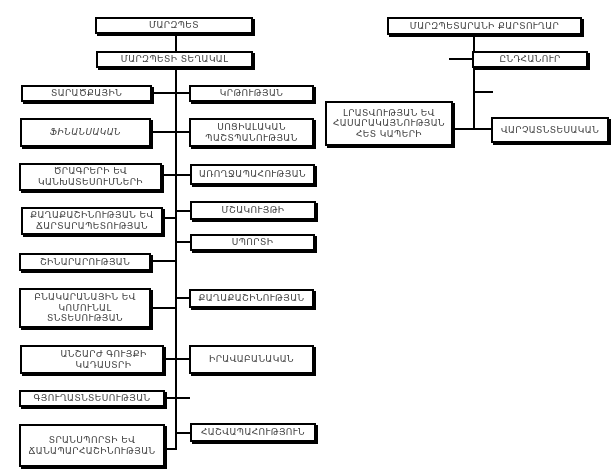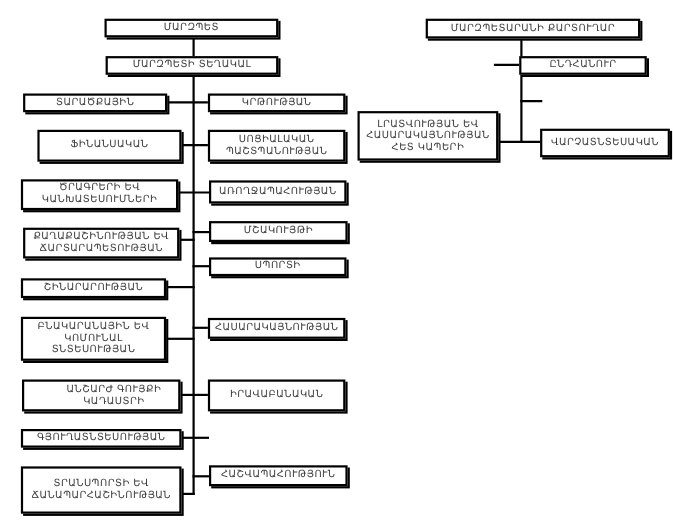--- a/index.html
+++ b/index.html
@@ -60,21 +60,21 @@
       <line x1="452" y1="129" x2="492" y2="129"></line>
     </g>
   </svg>
 
   <div class="node" style="left:95px;top:17px;width:158px;height:17px;">ՄԱՐԶՊԵՏ</div>
 
   <div class="node" style="left:96px;top:51px;width:157px;height:17px;">ՄԱՐԶՊԵՏԻ ՏԵՂԱԿԱԼ</div>
 
   <div class="node" style="left:21px;top:85px;width:131px;height:17px;">ՏԱՐԱԾՔԱՅԻՆ</div>
 
-  <div class="node" style="left:34px;top:118px;width:131px;height:29px;">ՖԻՆԱՆՍԱԿԱՆ</div>
+  <div class="node" style="left:20px;top:118px;width:131px;height:29px;font-style:italic;">ՖԻՆԱՆՍԱԿԱՆ</div>
 
   <div class="node" style="left:19px;top:163px;width:143px;height:28px;">ԾՐԱԳՐԵՐԻ ԵՎ ԿԱՆԽԱՏԵՍՈՒՄՆԵՐԻ</div>
 
   <div class="node" style="left:21px;top:207px;width:142px;height:28px;">ՔԱՂԱՔԱՇԻՆՈՒԹՅԱՆ ԵՎ ՃԱՐՏԱՐԱՊԵՏՈՒԹՅԱՆ</div>
 
   <div class="node" style="left:19px;top:253px;width:132px;height:18px;">ՇԻՆԱՐԱՐՈՒԹՅԱՆ</div>
 
   <div class="node" style="left:19px;top:288px;width:132px;height:40px;">ԲՆԱԿԱՐԱՆԱՅԻՆ ԵՎ ԿՈՄՈՒՆԱԼ ՏՆՏԵՍՈՒԹՅԱՆ</div>
 
   <div class="node" style="left:20px;top:345px;width:144px;height:29px;padding-left:26px;">ԱՆՇԱՐԺ ԳՈՒՅՔԻ ԿԱԴԱՍՏՐԻ</div>
@@ -86,21 +86,21 @@
   <div class="node" style="left:189px;top:85px;width:125px;height:17px;">ԿՐԹՈՒԹՅԱՆ</div>
 
   <div class="node" style="left:189px;top:118px;width:125px;height:29px;">ՍՈՑԻԱԼԱԿԱՆ ՊԱՇՏՊԱՆՈՒԹՅԱՆ</div>
 
   <div class="node" style="left:190px;top:164px;width:125px;height:21px;">ԱՌՈՂՋԱՊԱՀՈՒԹՅԱՆ</div>
 
   <div class="node" style="left:190px;top:201px;width:126px;height:19px;">ՄՇԱԿՈՒՅԹԻ</div>
 
   <div class="node" style="left:190px;top:234px;width:125px;height:17px;">ՍՊՈՐՏԻ</div>
 
-  <div class="node" style="left:189px;top:289px;width:125px;height:19px;">ՀԱՍԱՐԱԿԱՅՆՈՒԹՅԱՆ</div>
+  <div class="node" style="left:189px;top:289px;width:125px;height:19px;">ՔԱՂԱՔԱՇԻՆՈՒԹՅԱՆ</div>
 
   <div class="node" style="left:189px;top:345px;width:125px;height:29px;">ԻՐԱՎԱԲԱՆԱԿԱՆ</div>
 
 
   <div class="node" style="left:190px;top:423px;width:126px;height:19px;">ՀԱՇՎԱՊԱՀՈՒԹՅՈՒՆ</div>
 
   <div class="node" style="left:387px;top:17px;width:195px;height:18px;">ՄԱՐԶՊԵՏԱՐԱՆԻ ՔԱՐՏՈՒՂԱՐ</div>
 
 
   <div class="node" style="left:472px;top:51px;width:116px;height:17px;text-align:right;">ԸՆԴՀԱՆՈՒՐ</div>

